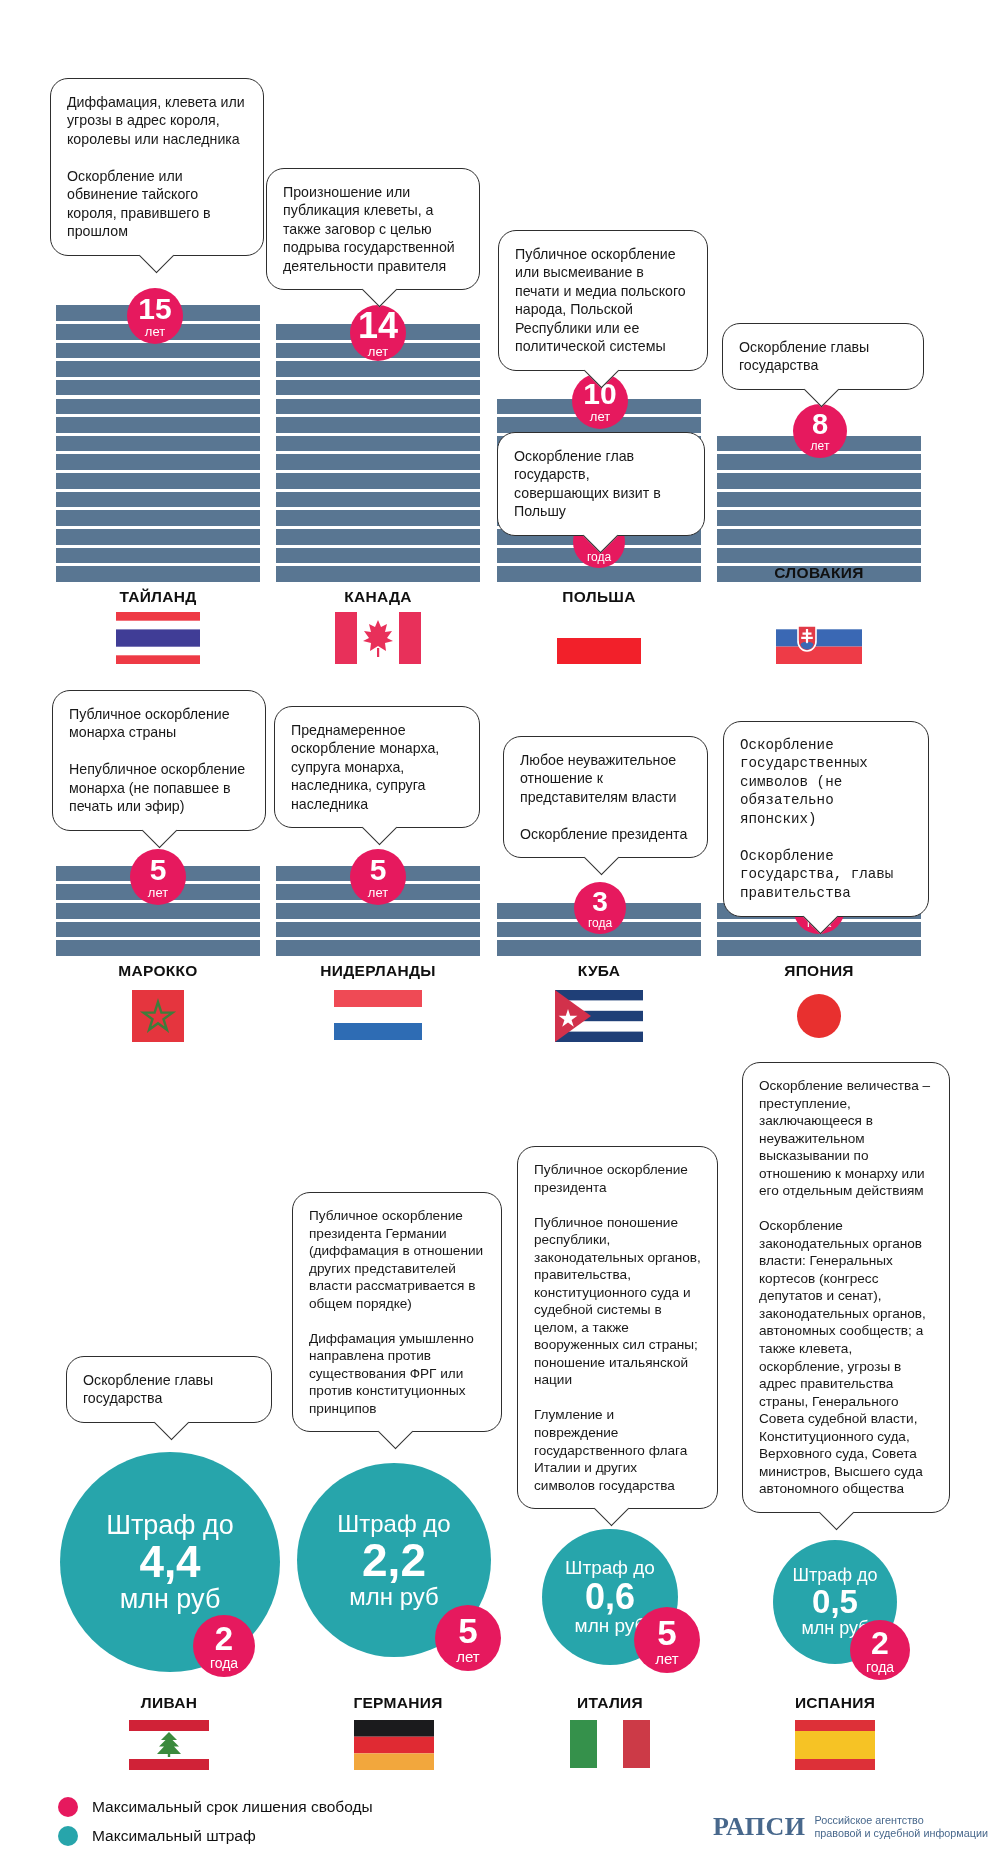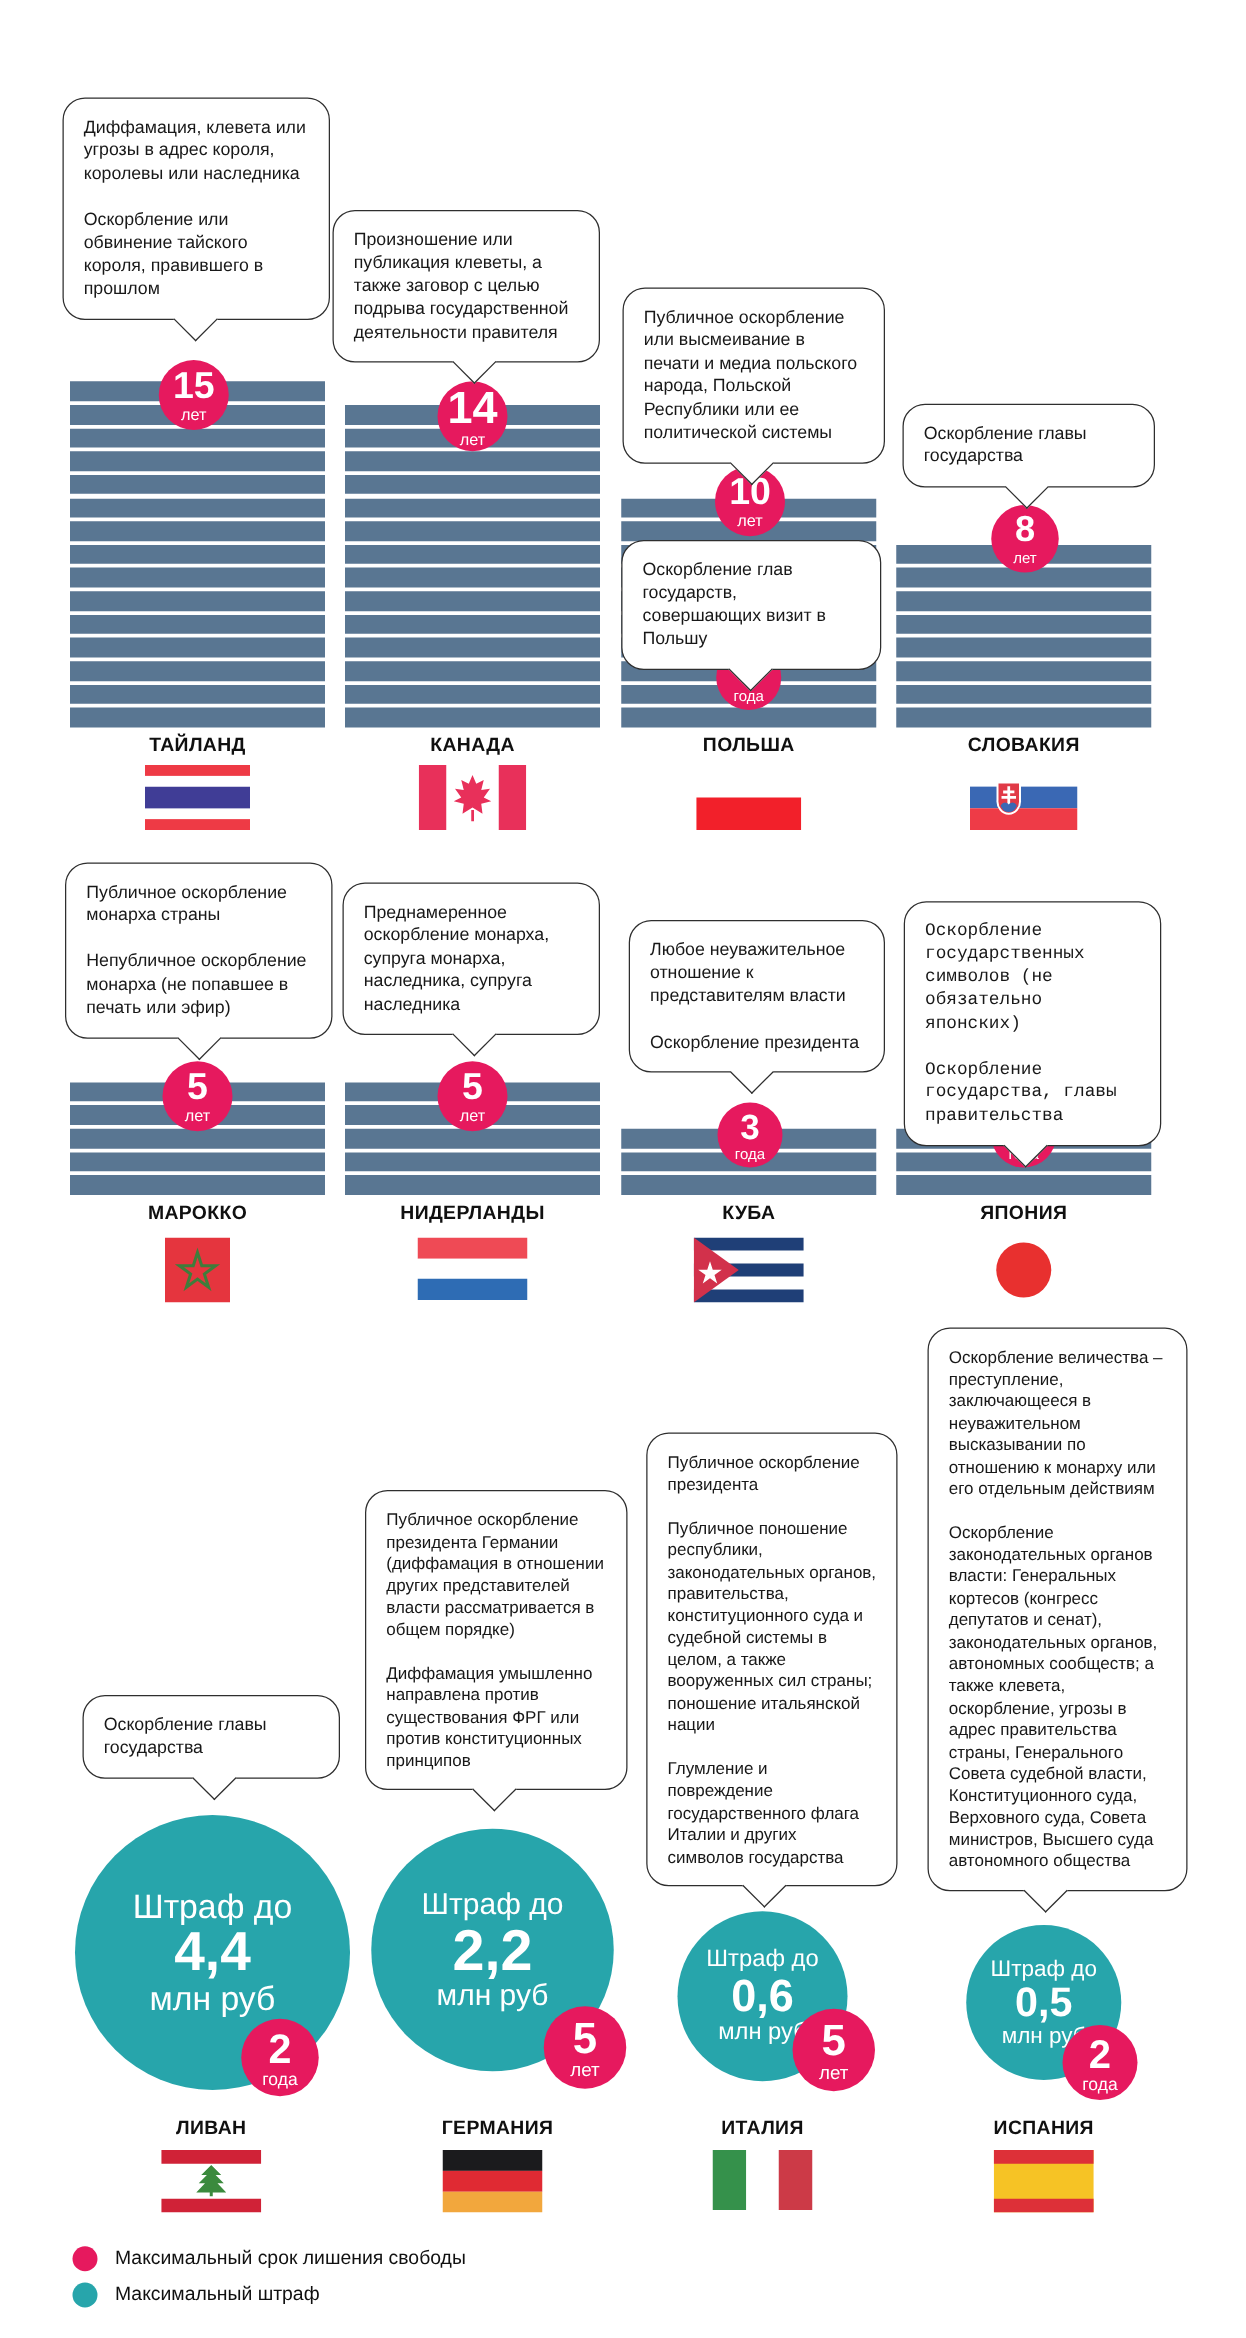--- a/index.html
+++ b/index.html
@@ -131,21 +131,21 @@
         <i style="background: rgb(89, 118, 146);"></i>
         <i style="background: rgb(89, 118, 146);"></i>
         <i style="background: rgb(89, 118, 146);"></i>
         <i style="background: rgb(89, 118, 146);"></i>
       </div>
       <div class="badge" style="left: 793px; top: 404px; width: 54px; height: 54px; background: rgb(230, 25, 94);">
         <span class="bv" style="font-size: 29px;">8</span>
         <span class="bu" style="font-size: 12px;">лет</span>
       </div>
       <div class="callout" style="left: 722px; top: 323px; width: 168px;">Оскорбление главы государства<div class="tail" style="left: 86px;"></div></div>
-      <div class="clabel" style="left: 709px; top: 588px;">СЛОВАКИЯ</div>
+      <div class="clabel" style="left: 709px; top: 564px;">СЛОВАКИЯ</div>
       <div class="flag" style="left: 776px; top: 612px;"><svg width="86" height="52" xmlns="http://www.w3.org/2000/svg">
           <rect width="86" height="52" fill="#fff"></rect>
           <rect y="17.3" width="86" height="17.3" fill="#3a68b4"></rect>
           <rect y="34.6" width="86" height="17.4" fill="#ee3b47"></rect>
           <path d="M22 14 h18 v14 a9 10 0 0 1 -9 11 a9 10 0 0 1 -9 -11 z" fill="#e13a47" stroke="#fff" stroke-width="1.6"></path>
           <path d="M29.9 17 h2.2 v3.4 h3.4 v2.3 h-3.4 v2 h4.7 v2.3 h-4.7 v5.5 h-2.2 v-5.5 h-4.7 v-2.3 h4.7 v-2 h-3.4 v-2.3 h3.4 z" fill="#fff"></path>
           <path d="M24.5 32.5 a3.8 3.8 0 0 1 6.5 -1 a3.8 3.8 0 0 1 6.5 1 a7 8 0 0 1 -13 0" fill="#3a68b4"></path>
         </svg></div>
       <div class="bars" style="left: 56px; width: 204px; top: 865.8px;">
         <i style="background: rgb(89, 118, 146);"></i>
@@ -301,13 +301,20 @@
     <div class="legend-row">
       <span class="dot" style="background:#e6195e"></span>
       <span>Максимальный срок лишения свободы</span>
     </div>
     <div class="legend-row">
       <span class="dot" style="background:#27a5ab"></span>
       <span>Максимальный штраф</span>
     </div>
   </div>
 
+  <div class="logo">
+    <span class="logo-name">РАПСИ</span>
+    <span class="logo-tag">
+      <span>Российское агентство</span><br>
+      <span>правовой и судебной информации</span>
+    </span>
+  </div>
 </div>
 
 </body></html>

